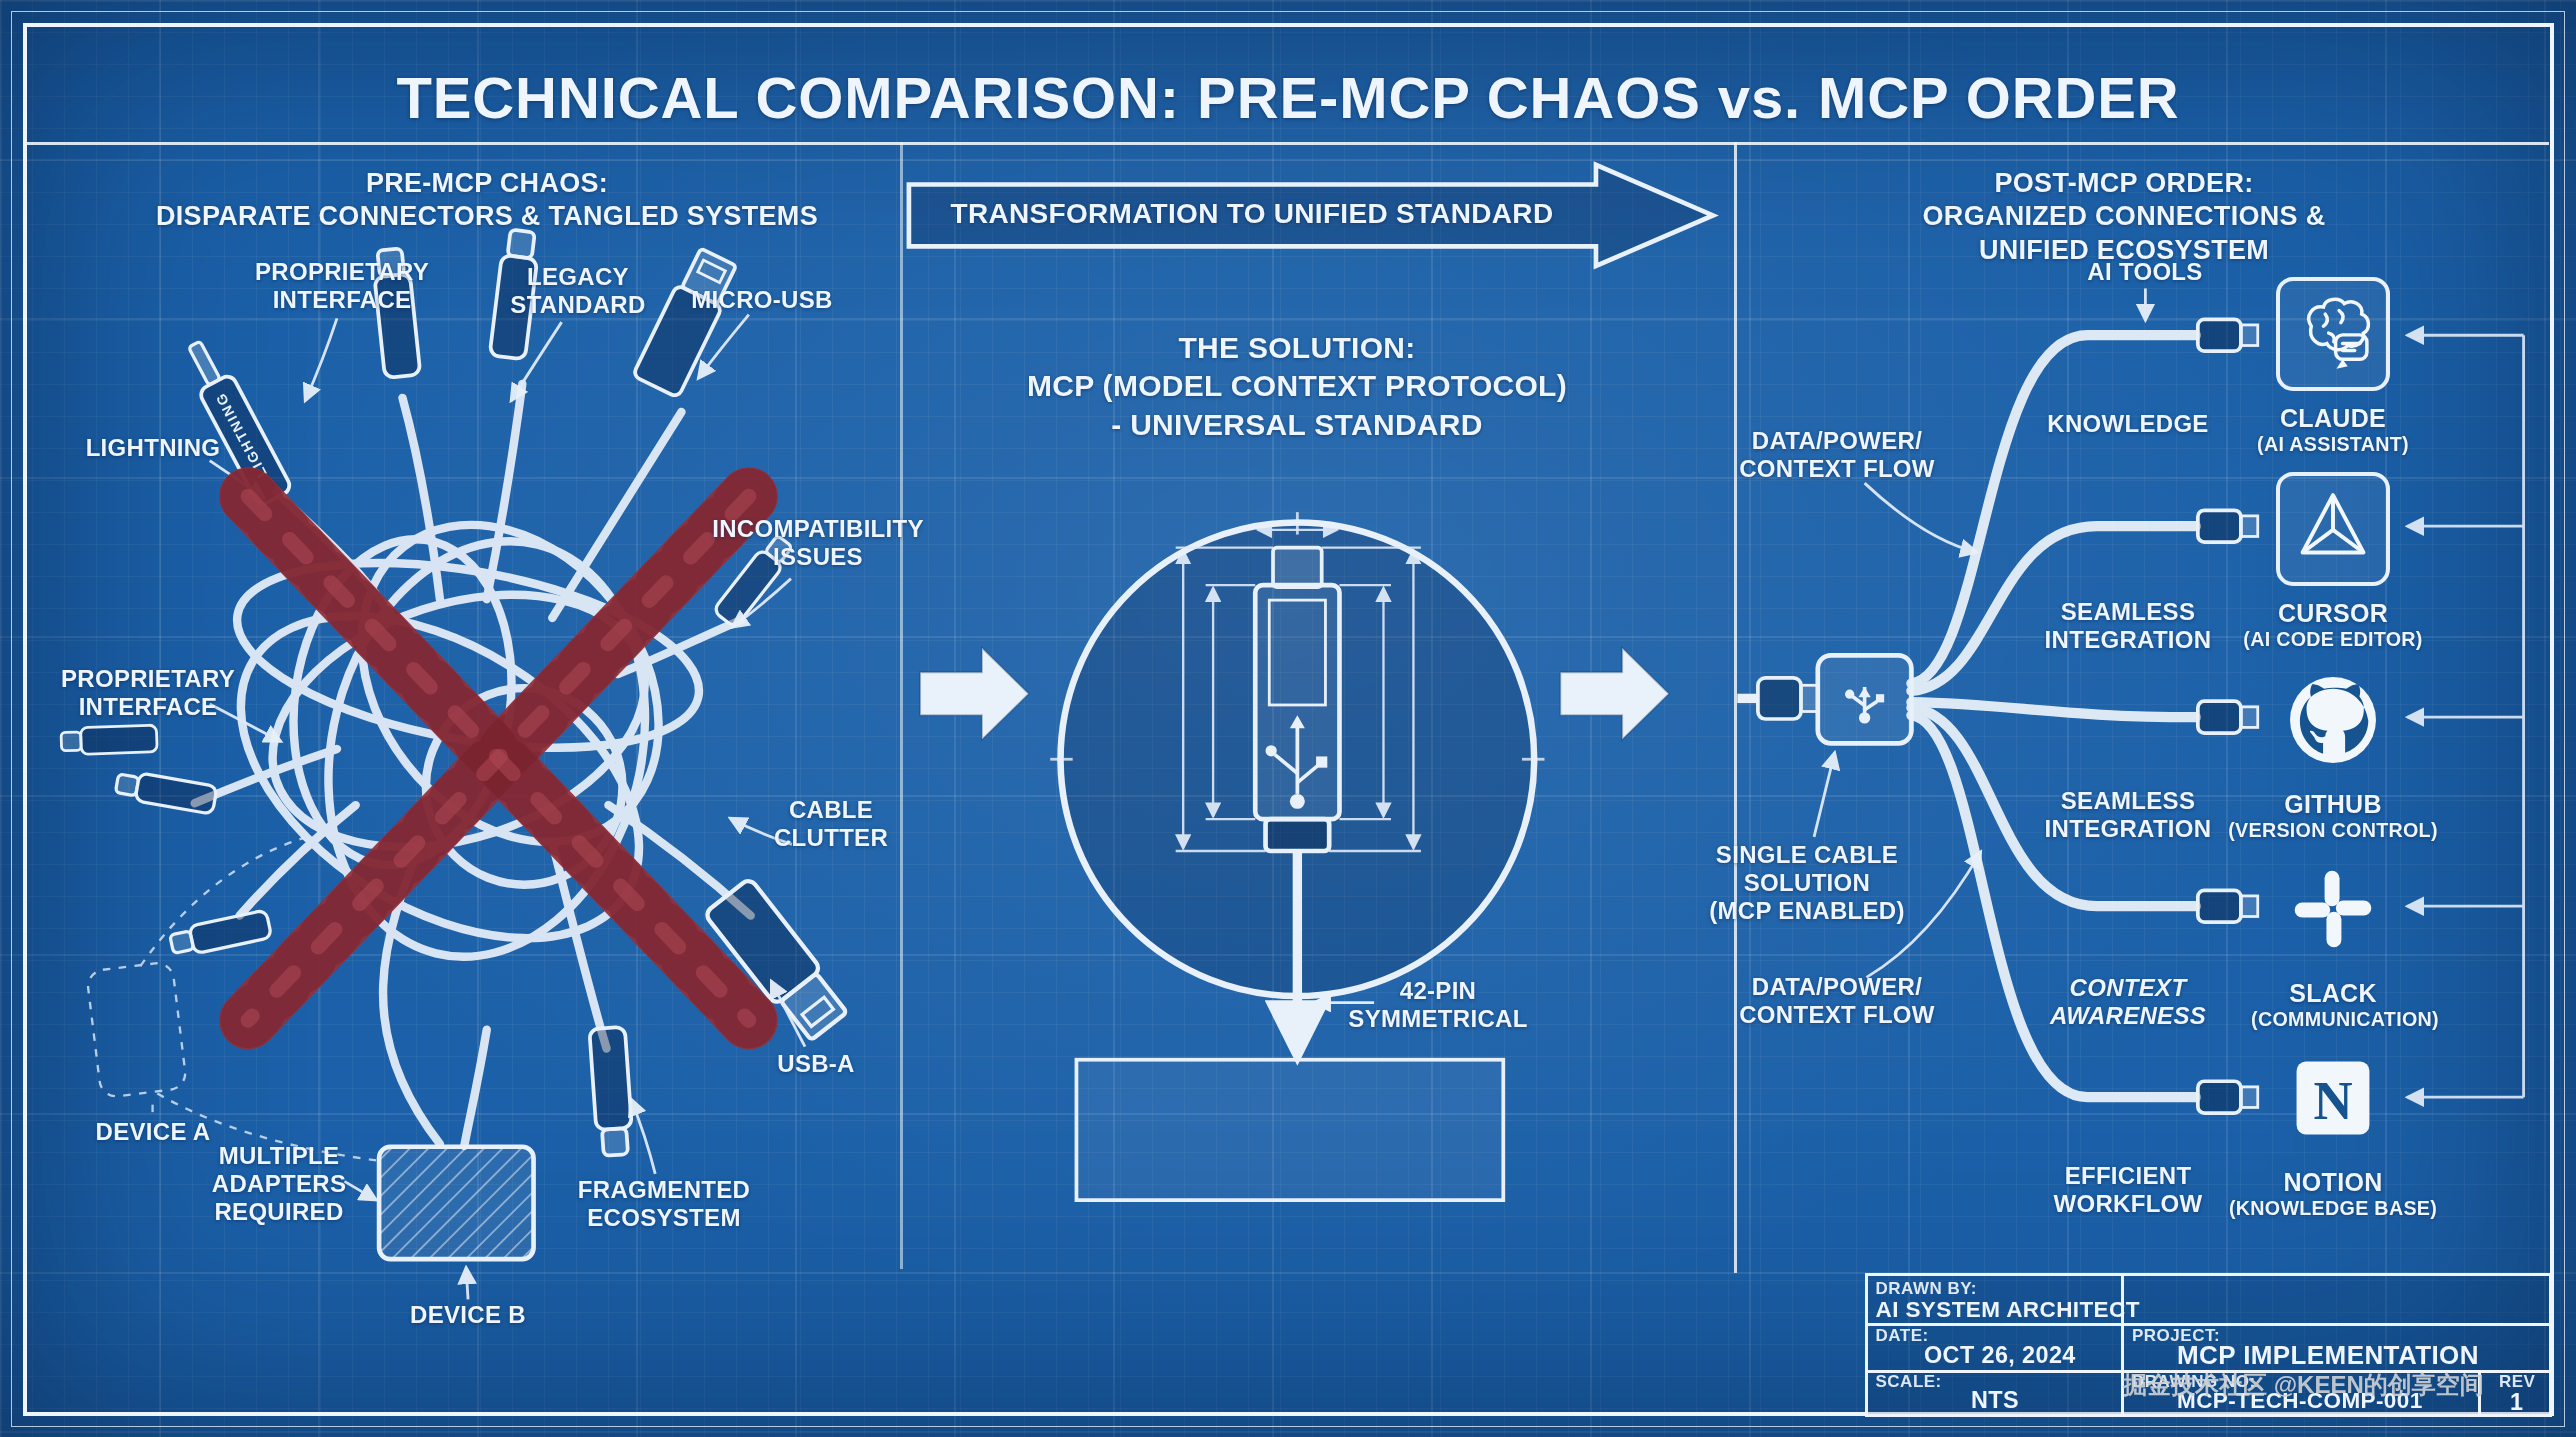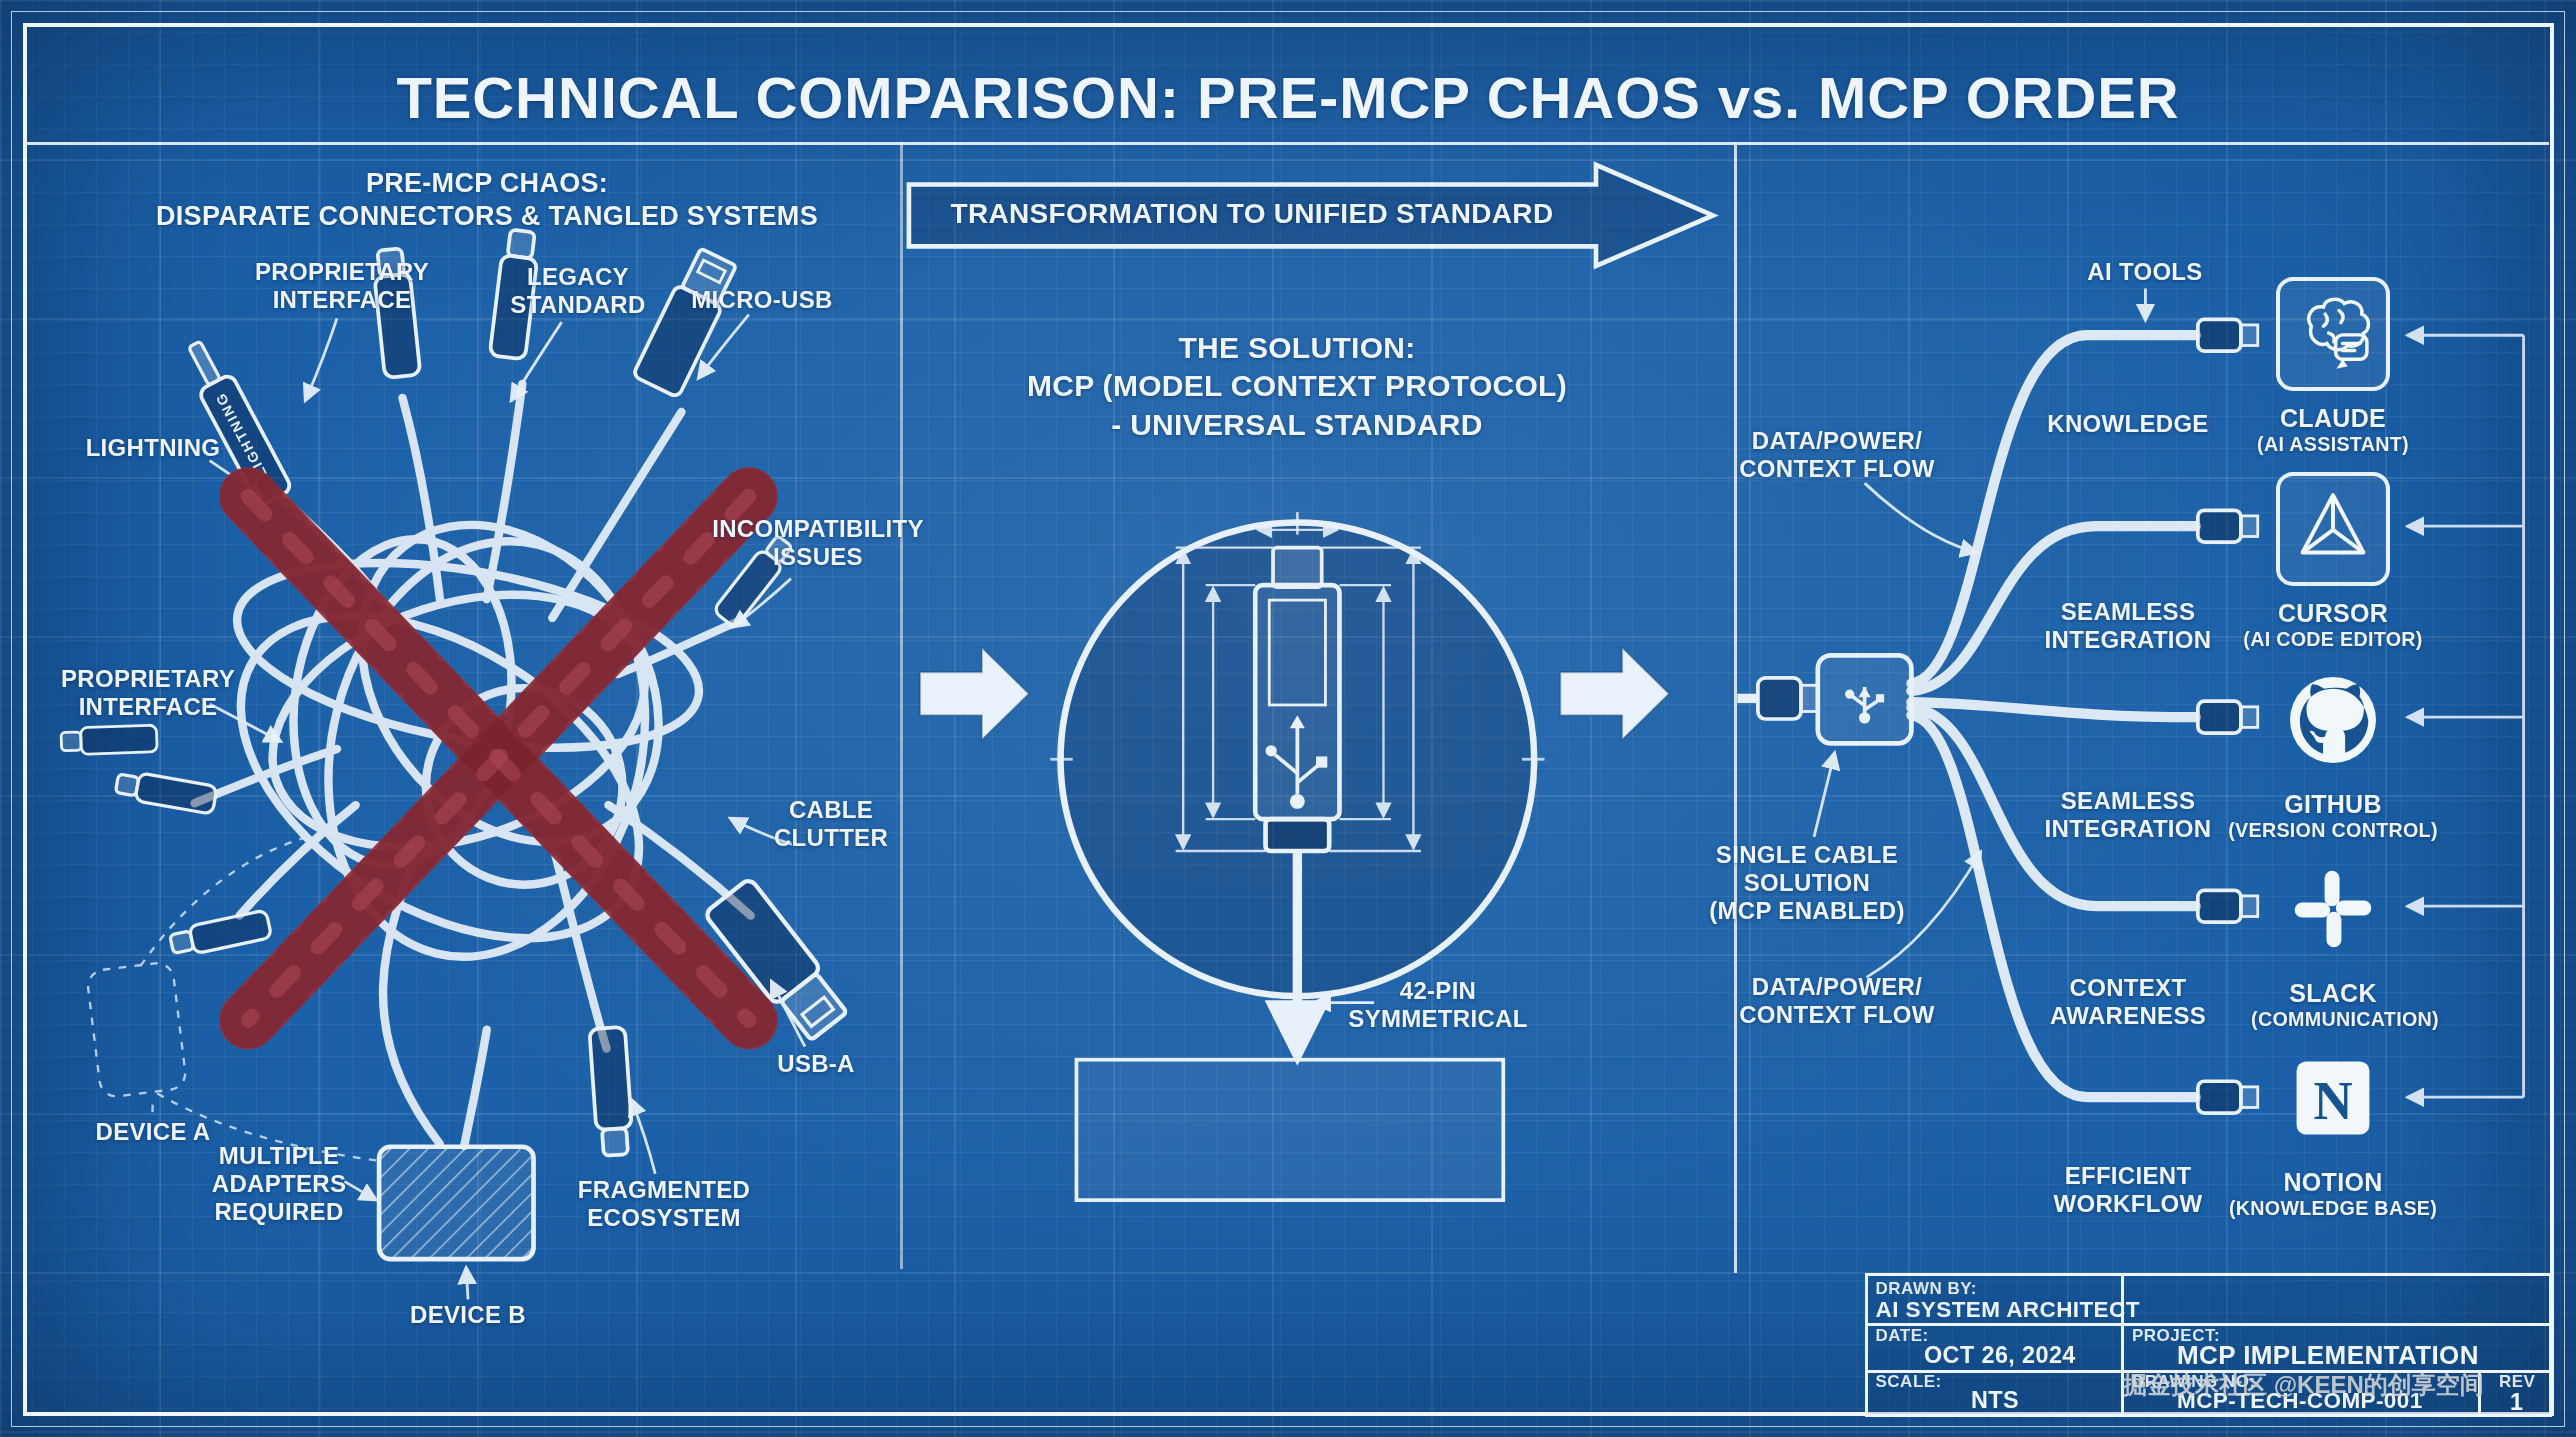--- a/index.html
+++ b/index.html
@@ -277,34 +277,36 @@
 ECOSYSTEM</div>
   <div class="lbl" style="left:468px;top:1301px;">DEVICE B</div>
 
   <div class="lbl solution" style="left:1297px;top:329px;">THE SOLUTION:
 MCP (MODEL CONTEXT PROTOCOL)
 - UNIVERSAL STANDARD</div>
   <div class="lbl banner-text" style="left:1252px;top:198px;">TRANSFORMATION TO UNIFIED STANDARD</div>
   <div class="lbl" style="left:1438px;top:977px;">42-PIN
 SYMMETRICAL</div>
 
+  <div class="lbl heading" style="left:2124px;top:167px;">POST-MCP ORDER:
+ORGANIZED CONNECTIONS &amp; UNIFIED ECOSYSTEM</div>
   <div class="lbl" style="left:2145px;top:258px;">AI TOOLS</div>
   <div class="lbl" style="left:1837px;top:427px;">DATA/POWER/
 CONTEXT FLOW</div>
   <div class="lbl" style="left:2128px;top:410px;">KNOWLEDGE</div>
   <div class="lbl" style="left:2128px;top:598px;">SEAMLESS
 INTEGRATION</div>
   <div class="lbl" style="left:2128px;top:787px;">SEAMLESS
 INTEGRATION</div>
   <div class="lbl" style="left:1807px;top:841px;">SINGLE CABLE
 SOLUTION
 (MCP ENABLED)</div>
   <div class="lbl" style="left:1837px;top:973px;">DATA/POWER/
 CONTEXT FLOW</div>
-  <div class="lbl" style="left:2128px;top:974px;">CONTEXT
+  <div class="lbl" style="left:2128px;top:974px;font-style:italic;">CONTEXT
 AWARENESS</div>
   <div class="lbl" style="left:2128px;top:1162px;">EFFICIENT
 WORKFLOW</div>
 
   <div class="tile" style="left:2276px;top:277px;">
     <svg viewBox="0 0 122 122">
       <g stroke="#f2f7fc" stroke-width="4" fill="none" stroke-linecap="round">
         <path d="M36,52 c-8,-12 2,-24 14,-22 c2,-10 18,-12 24,-4 c10,-6 22,2 20,12 c10,4 10,18 2,22 c2,10 -10,18 -18,14 c-6,8 -20,6 -24,-2 c-10,4 -22,-6 -18,-20 z"></path>
         <path d="M52,38 q6,8 -2,14"></path>
           <path d="M68,34 q8,6 2,14"></path>

